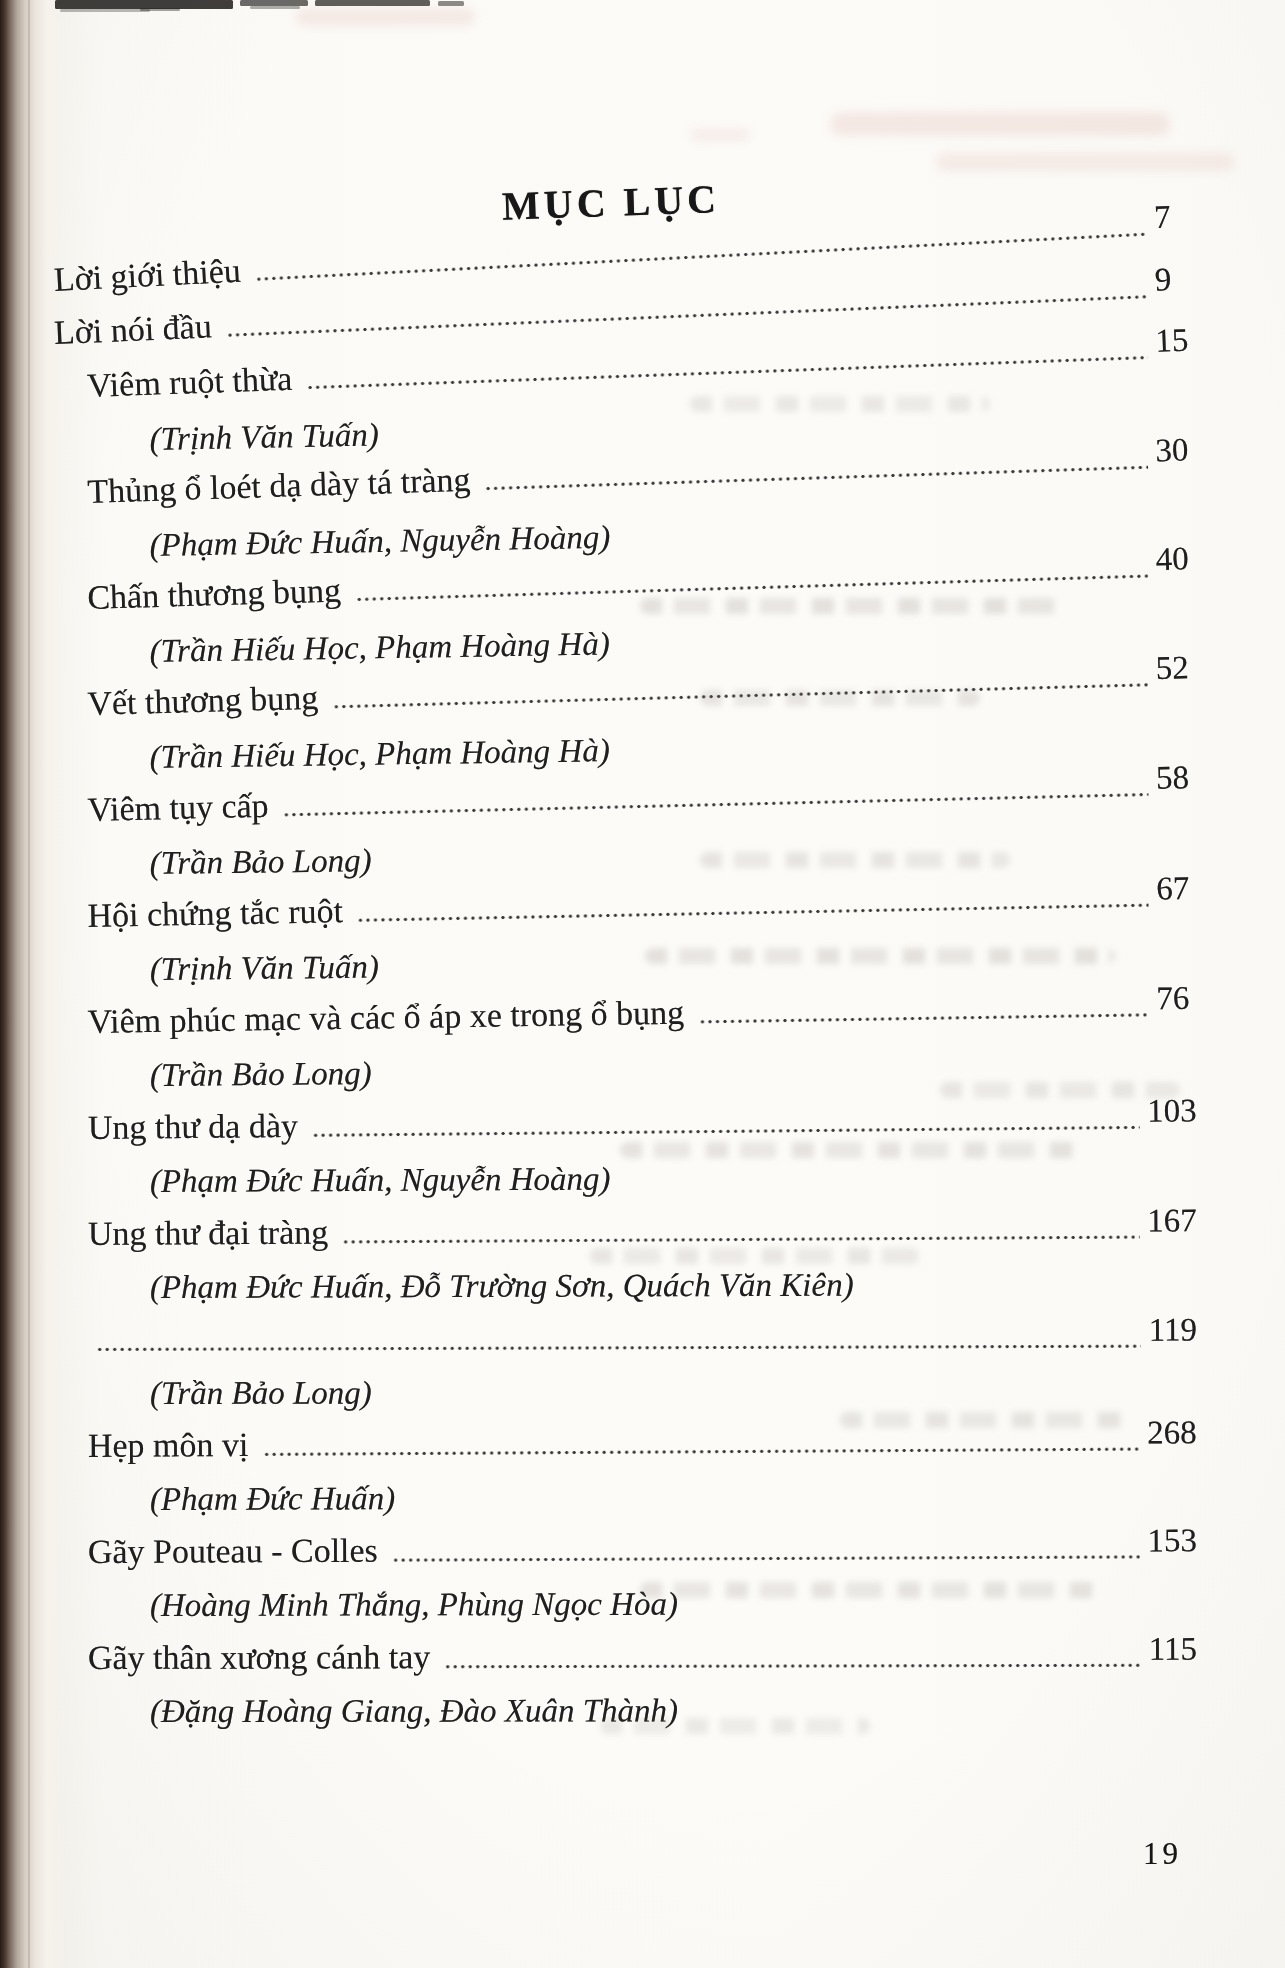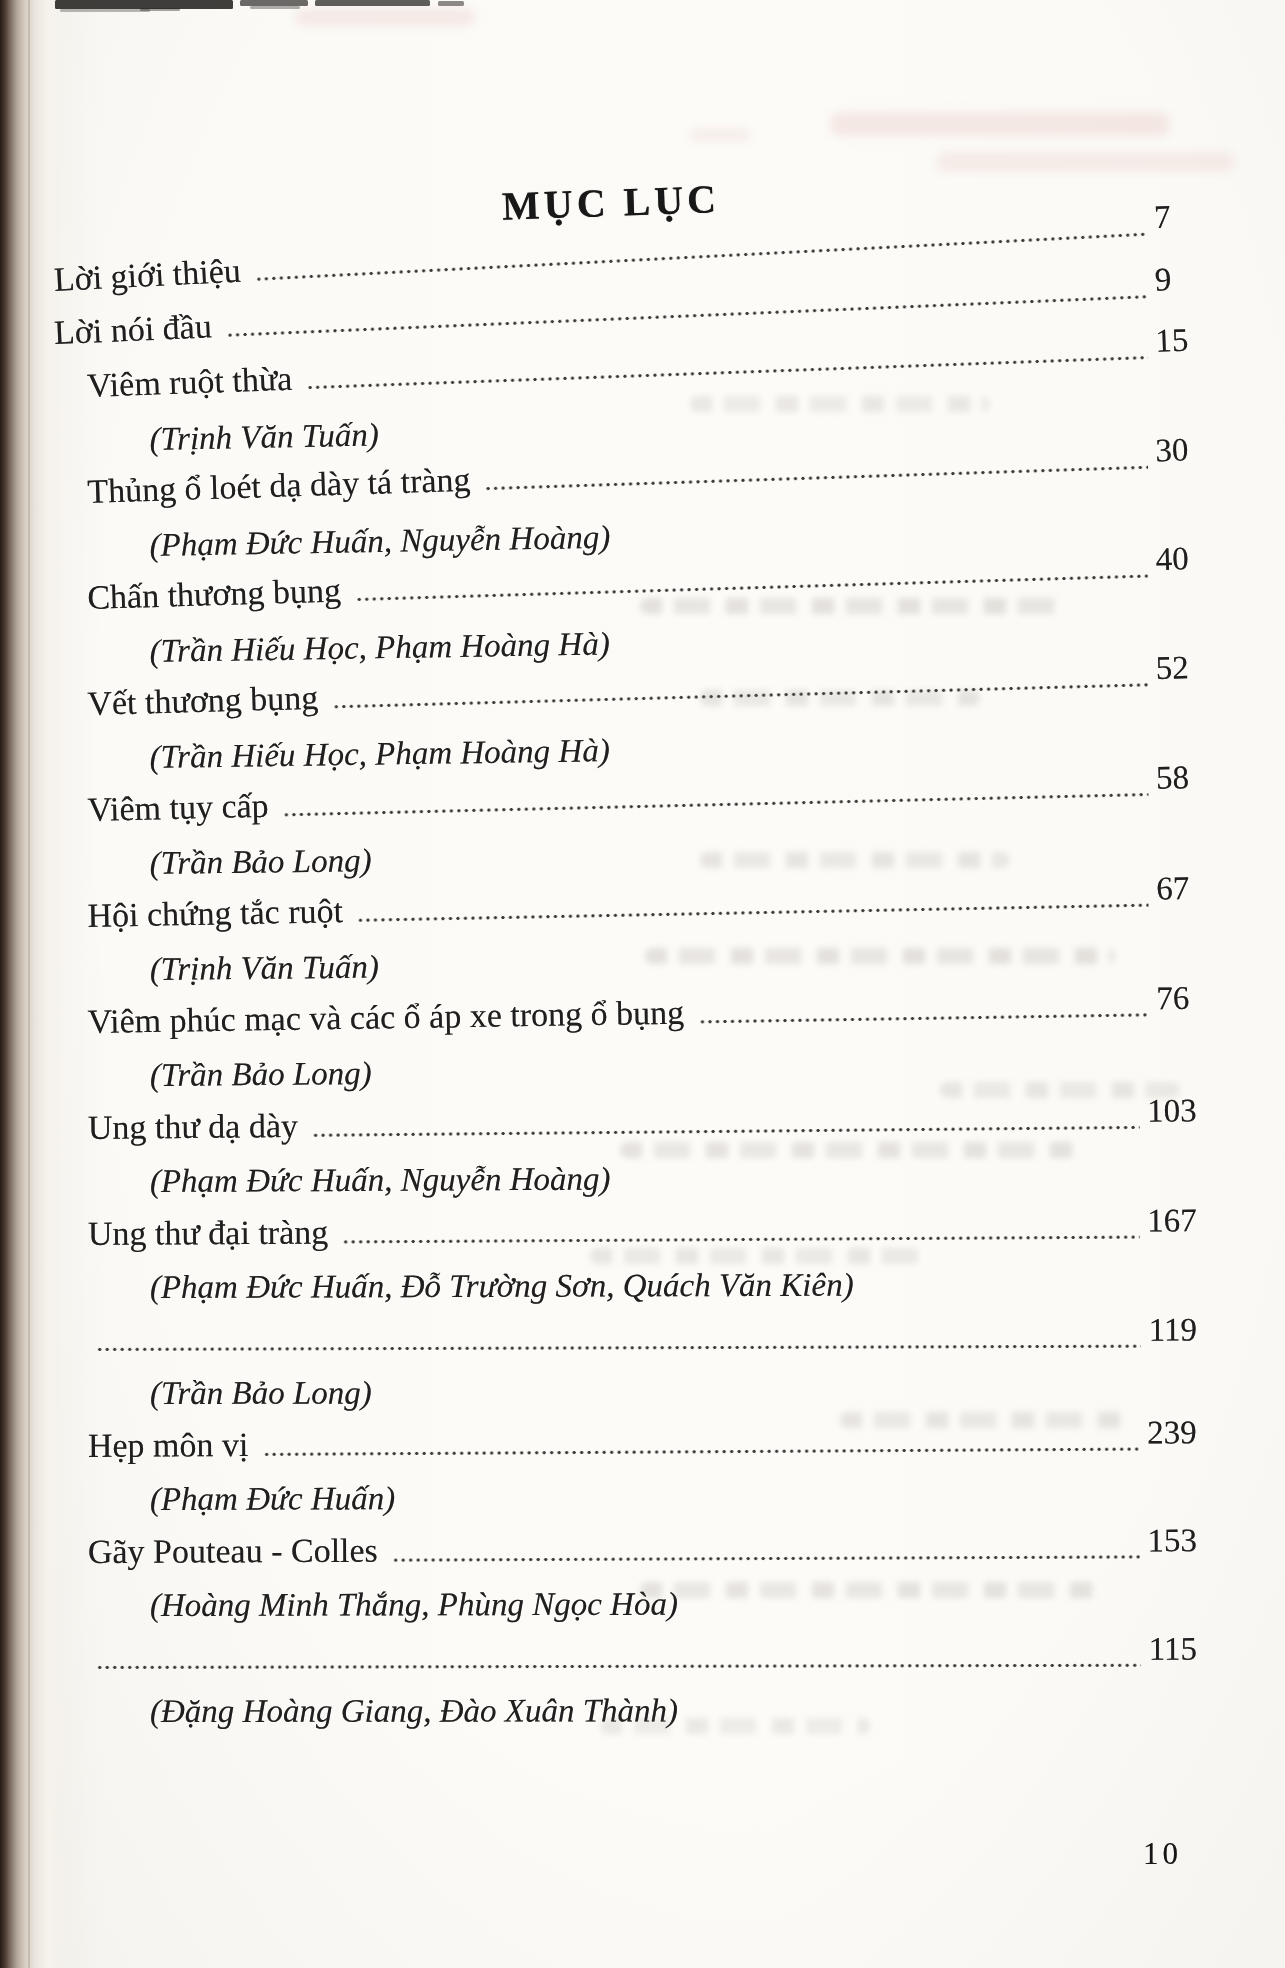--- a/index.html
+++ b/index.html
@@ -146,37 +146,38 @@
       </div>
       <div class="toc-author" style="top: 1265px; transform: rotate(-0.1925deg);">(Phạm Đức Huấn, Đỗ Trường Sơn, Quách Văn Kiên)</div>
       <div class="toc-row chapter" style="top: 1318px; transform: rotate(-0.18deg);">
         <span class="toc-dots"></span>
         <span class="toc-page">119</span>
       </div>
       <div class="toc-author" style="top: 1371px; transform: rotate(-0.099deg);">(Trần Bảo Long)</div>
       <div class="toc-row chapter" style="top: 1424px; transform: rotate(-0.35deg);">
         <span class="toc-title">Hẹp môn vị</span>
         <span class="toc-dots"></span>
-        <span class="toc-page">239</span>
+        <span class="toc-page">268</span>
       </div>
       <div class="toc-author" style="top: 1477px; transform: rotate(-0.1925deg);">(Phạm Đức Huấn)</div>
       <div class="toc-row chapter" style="top: 1530px; transform: rotate(-0.25deg);">
         <span class="toc-title">Gãy Pouteau - Colles</span>
         <span class="toc-dots"></span>
         <span class="toc-page">153</span>
       </div>
       <div class="toc-author" style="top: 1583px; transform: rotate(-0.1375deg);">(Hoàng Minh Thắng, Phùng Ngọc Hòa)</div>
       <div class="toc-row chapter" style="top: 1636px; transform: rotate(-0.12deg);">
+        <span class="toc-title">Gãy thân xương cánh tay</span>
         <span class="toc-dots"></span>
         <span class="toc-page">115</span>
       </div>
       <div class="toc-author" style="top: 1689px; transform: rotate(-0.066deg);">(Đặng Hoàng Giang, Đào Xuân Thành)</div>
     </div>
 
-  <div id="footer-page-number">10</div>
+  <div id="footer-page-number">19</div>
 <div class="ghost-line" style="left: 690px; top: 396px; width: 300px; opacity: 0.26;"></div>
     <div class="ghost-line" style="left: 640px; top: 598px; width: 430px; opacity: 0.34;"></div>
     <div class="ghost-line" style="left: 700px; top: 690px; width: 280px; opacity: 0.3;"></div>
     <div class="ghost-line" style="left: 700px; top: 852px; width: 310px; opacity: 0.3;"></div>
     <div class="ghost-line" style="left: 645px; top: 948px; width: 470px; opacity: 0.34;"></div>
     <div class="ghost-line" style="left: 940px; top: 1082px; width: 240px; opacity: 0.28;"></div>
     <div class="ghost-line" style="left: 620px; top: 1142px; width: 460px; opacity: 0.32;"></div>
     <div class="ghost-line" style="left: 590px; top: 1248px; width: 330px; opacity: 0.28;"></div>
     <div class="ghost-line" style="left: 840px; top: 1412px; width: 290px; opacity: 0.3;"></div>
     <div class="ghost-line" style="left: 640px; top: 1582px; width: 460px; opacity: 0.32;"></div>

